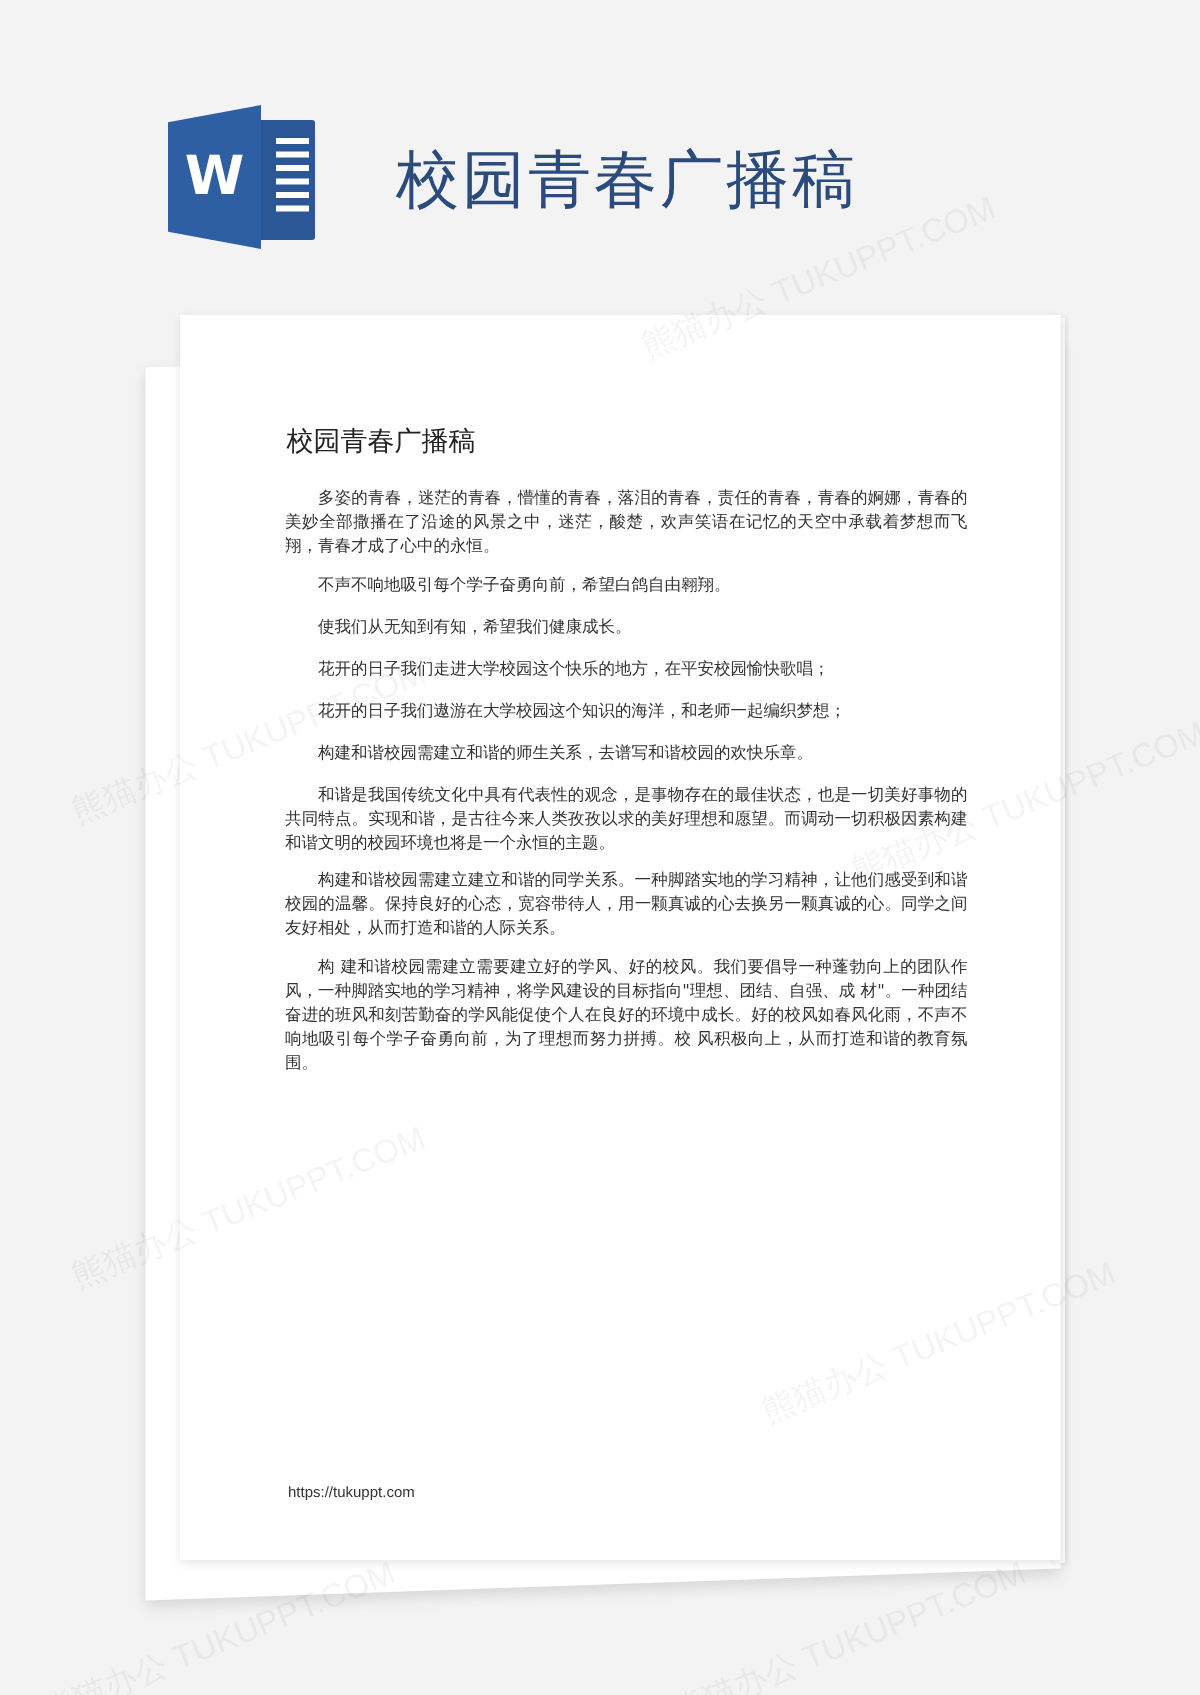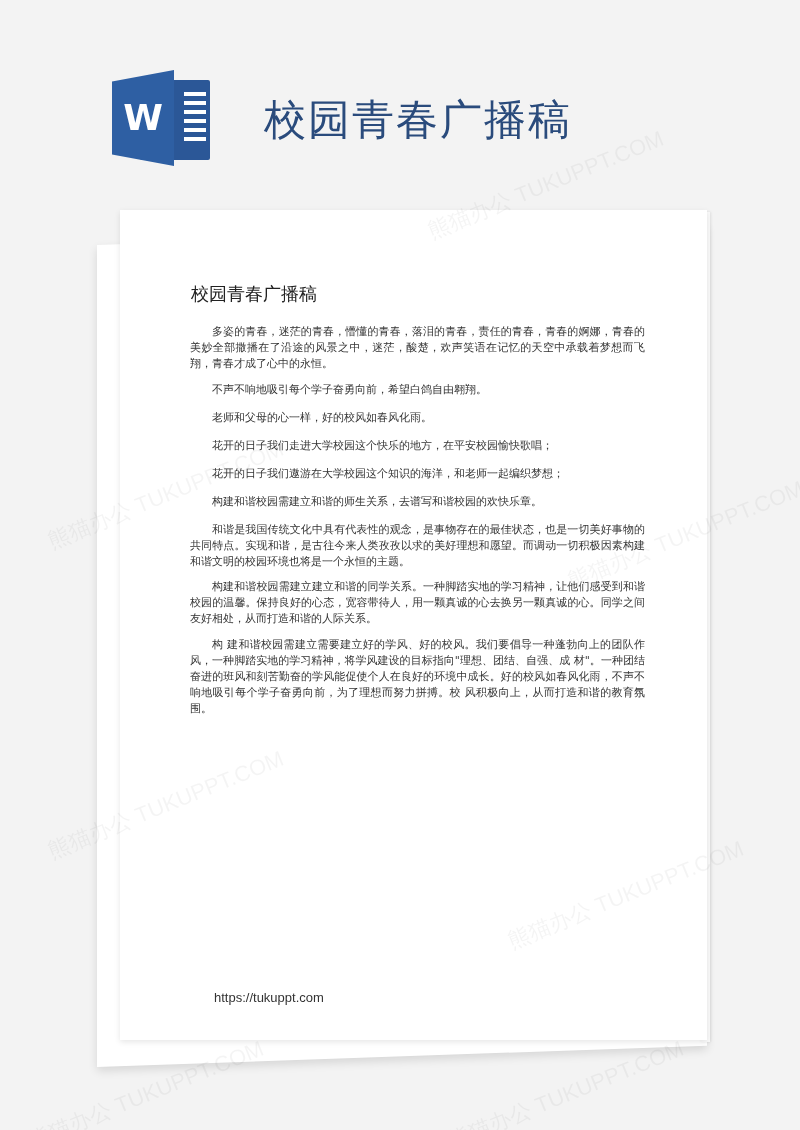--- a/index.html
+++ b/index.html
@@ -45,21 +45,21 @@
   }
   .doc-title {
     position:absolute; left:71px; top:72px;
     font-family:"DejaVu Sans", sans-serif; font-size:18px; color:#222;
   }
   .body { position:absolute; left:70px; top:114px; width:455px; color:#333; font-size:11px; line-height:16px; }
   .body p { margin:0 0 9.5px 0; text-indent:2em; text-align:justify; }
   .body p.single { margin-bottom:12px; }
   .footer-url {
     position:absolute; left:72px; top:780px;
-    font-family:"Liberation Sans", sans-serif; font-size:13px; color:#333;margin-left:22px;
+    font-family:"Liberation Sans", sans-serif; font-size:10px; color:#333;
   }
   .wm {
     position:absolute; font-family:"Liberation Sans", sans-serif; font-size:22px;
     color:rgba(0,0,0,0.045); transform:rotate(-22deg); white-space:nowrap; pointer-events:none;
   }
 </style>
 </head>
 <body>
 
 <div class="header">
@@ -79,21 +79,21 @@
 </div>
 
 <div class="sheet-back"></div>
 <div class="sheet-back-right"></div>
 
 <div class="page">
   <div class="doc-title">校园青春广播稿</div>
   <div class="body">
     <p>多姿的青春，迷茫的青春，懵懂的青春，落泪的青春，责任的青春，青春的婀娜，青春的美妙全部撒播在了沿途的风景之中，迷茫，酸楚，欢声笑语在记忆的天空中承载着梦想而飞翔，青春才成了心中的永恒。</p>
     <p class="single">不声不响地吸引每个学子奋勇向前，希望白鸽自由翱翔。</p>
-    <p class="single">老师和父母的心一样，好的校风如春风化雨。</p>
+    <p class="single">使我们从无知到有知，希望我们健康成长。</p>
     <p class="single">花开的日子我们走进大学校园这个快乐的地方，在平安校园愉快歌唱；</p>
     <p class="single">花开的日子我们遨游在大学校园这个知识的海洋，和老师一起编织梦想；</p>
     <p class="single">构建和谐校园需建立和谐的师生关系，去谱写和谐校园的欢快乐章。</p>
     <p>和谐是我国传统文化中具有代表性的观念，是事物存在的最佳状态，也是一切美好事物的共同特点。实现和谐，是古往今来人类孜孜以求的美好理想和愿望。而调动一切积极因素构建和谐文明的校园环境也将是一个永恒的主题。</p>
     <p>构建和谐校园需建立建立和谐的同学关系。一种脚踏实地的学习精神，让他们感受到和谐校园的温馨。保持良好的心态，宽容带待人，用一颗真诚的心去换另一颗真诚的心。同学之间友好相处，从而打造和谐的人际关系。</p>
     <p>构 建和谐校园需建立需要建立好的学风、好的校风。我们要倡导一种蓬勃向上的团队作风，一种脚踏实地的学习精神，将学风建设的目标指向"理想、团结、自强、成 材"。一种团结奋进的班风和刻苦勤奋的学风能促使个人在良好的环境中成长。好的校风如春风化雨，不声不响地吸引每个学子奋勇向前，为了理想而努力拼搏。校 风积极向上，从而打造和谐的教育氛围。</p>
   </div>
   <div class="footer-url">https://tukuppt.com</div>
 </div>
 

